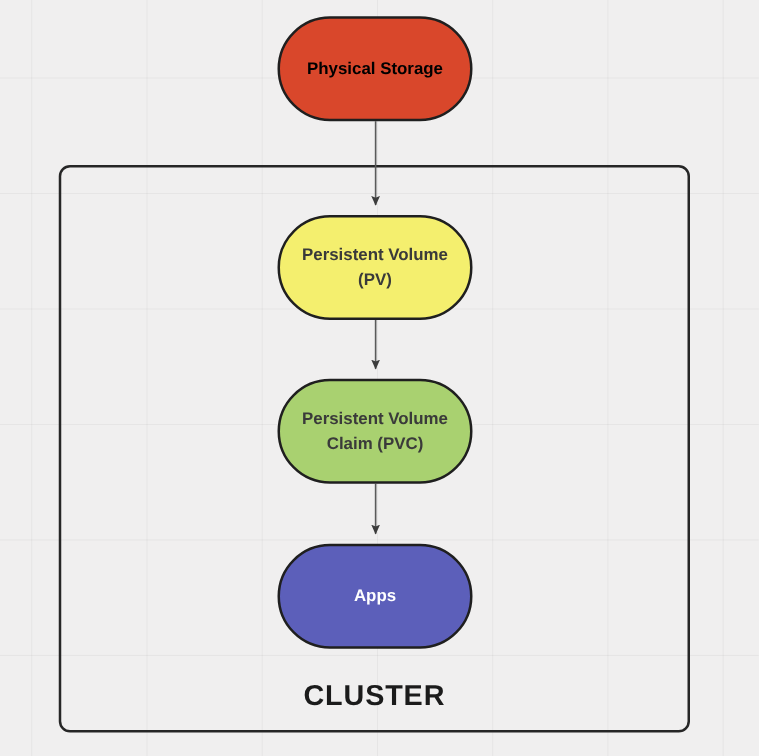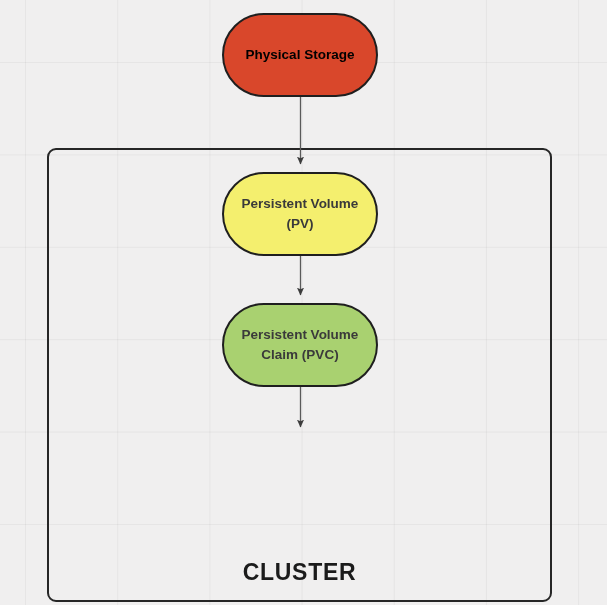--- a/index.html
+++ b/index.html
@@ -22,21 +22,21 @@
       linear-gradient(to right, rgba(0,0,0,0.045) 1px, transparent 1px),
       linear-gradient(to bottom, rgba(0,0,0,0.045) 1px, transparent 1px);
     background-size: 92.2px 92.4px;
     background-position: 25px 62px;
   }
 
   
   .cluster-box {
     position: absolute;
     left: 47px;
-    top: 148px;
+    top: 132px;
     width: 505px;
     height: 454px;
     border: 2px solid #262626;
     border-radius: 9px;
     background: transparent;
     box-sizing: border-box;
   }
   .cluster-label {
     position: absolute;
     left: 0;
@@ -136,14 +136,17 @@
   <div class="node" id="node-pv">
     <span class="node-label">Persistent Volume
 (PV)</span>
   </div>
 
   <div class="node" id="node-pvc">
     <span class="node-label">Persistent Volume
 Claim (PVC)</span>
   </div>
 
+  <div class="node" id="node-apps">
+    <span class="node-label">Apps</span>
+  </div>
 
 </div>
 
 </body></html>

